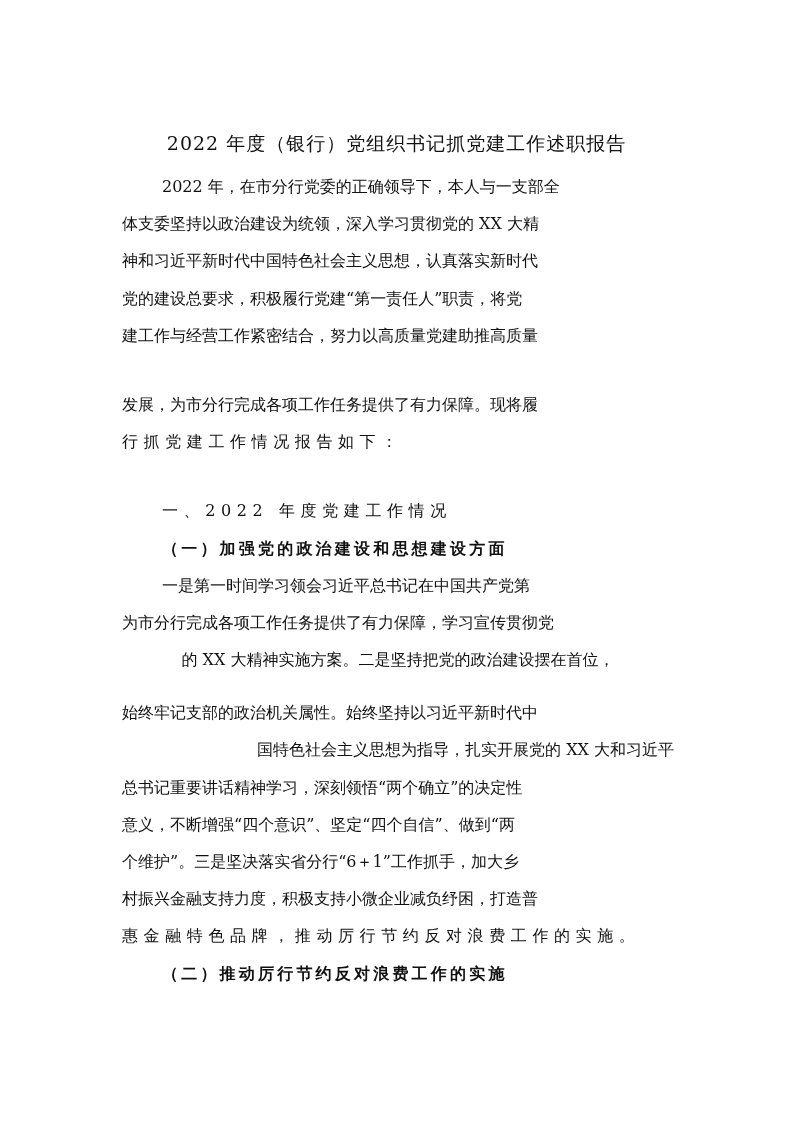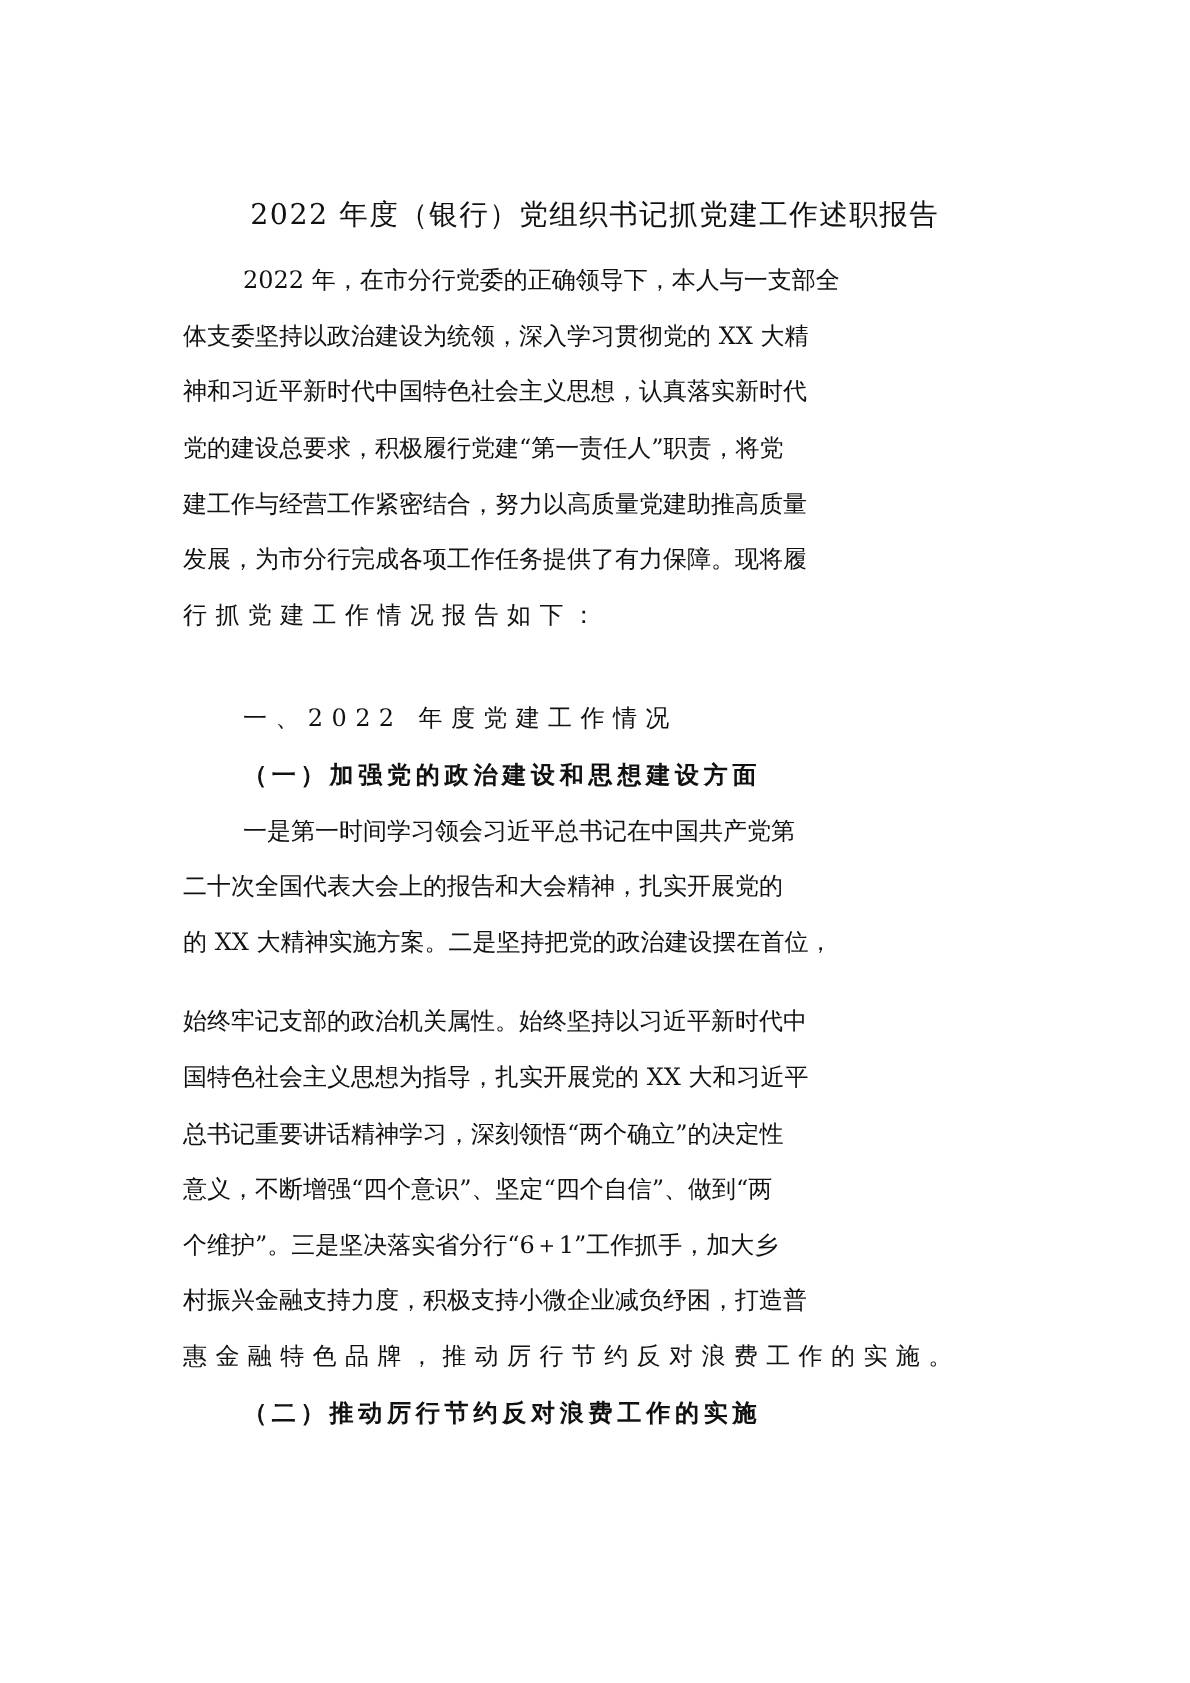--- a/index.html
+++ b/index.html
@@ -57,29 +57,29 @@
 <body>
 
 <div class="page">
   <div class="title">2022 年度（银行）党组织书记抓党建工作述职报告</div>
   <div class="body" id="doc-body">
       <div class="line indent" style="letter-spacing: 0px;">2022 年，在市分行党委的正确领导下，本人与一支部全</div>
       <div class="line" style="letter-spacing: 0px;">体支委坚持以政治建设为统领，深入学习贯彻党的 XX 大精</div>
       <div class="line" style="letter-spacing: 0px;">神和习近平新时代中国特色社会主义思想，认真落实新时代</div>
       <div class="line" style="letter-spacing: 0px;">党的建设总要求，积极履行党建“第一责任人”职责，将党</div>
       <div class="line" style="letter-spacing: 0px;">建工作与经营工作紧密结合，努力以高质量党建助推高质量</div>
-      <div class="line" style="letter-spacing: 0px;">发展，为市分行完成各项工作任务提供了有力保障。现将履</div>
+      <div class="line" style="letter-spacing: 0px; margin-top: 32px;">发展，为市分行完成各项工作任务提供了有力保障。现将履</div>
       <div class="line">行抓党建工作情况报告如下：</div>
       <div class="line indent heading">一、2022 年度党建工作情况</div>
       <div class="line indent subheading">（一）加强党的政治建设和思想建设方面</div>
       <div class="line indent" style="letter-spacing: 0px;">一是第一时间学习领会习近平总书记在中国共产党第</div>
-      <div class="line" style="letter-spacing: 0px;">二十次全国代表大会上的报告和大会精神，扎实开展党的</div>
-      <div class="line" style="letter-spacing: 0px;">的 XX 大精神实施方案。二是坚持把党的政治建设摆在首位，</div>
+      <div class="line" style="letter-spacing: 0px;">为市分行完成各项工作任务提供了有力保障，学习宣传贯彻党</div>
+      <div class="line" style="letter-spacing: 0px; text-align: center;">的 XX 大精神实施方案。二是坚持把党的政治建设摆在首位，</div>
       <div class="line" style="letter-spacing: 0px; margin-top: 16px;">始终牢记支部的政治机关属性。始终坚持以习近平新时代中</div>
-      <div class="line" style="letter-spacing: 0px;">国特色社会主义思想为指导，扎实开展党的 XX 大和习近平</div>
+      <div class="line" style="letter-spacing: 0px; text-align: right;">国特色社会主义思想为指导，扎实开展党的 XX 大和习近平</div>
       <div class="line" style="letter-spacing: 0px;">总书记重要讲话精神学习，深刻领悟“两个确立”的决定性</div>
       <div class="line" style="letter-spacing: 0px;">意义，不断增强“四个意识”、坚定“四个自信”、做到“两</div>
       <div class="line" style="letter-spacing: 0px;">个维护”。三是坚决落实省分行“6＋1”工作抓手，加大乡</div>
       <div class="line" style="letter-spacing: 0px;">村振兴金融支持力度，积极支持小微企业减负纾困，打造普</div>
       <div class="line">惠金融特色品牌，推动厉行节约反对浪费工作的实施。</div>
       <div class="line indent subheading">（二）推动厉行节约反对浪费工作的实施</div>
     </div>
 </div>
 
 </body></html>

